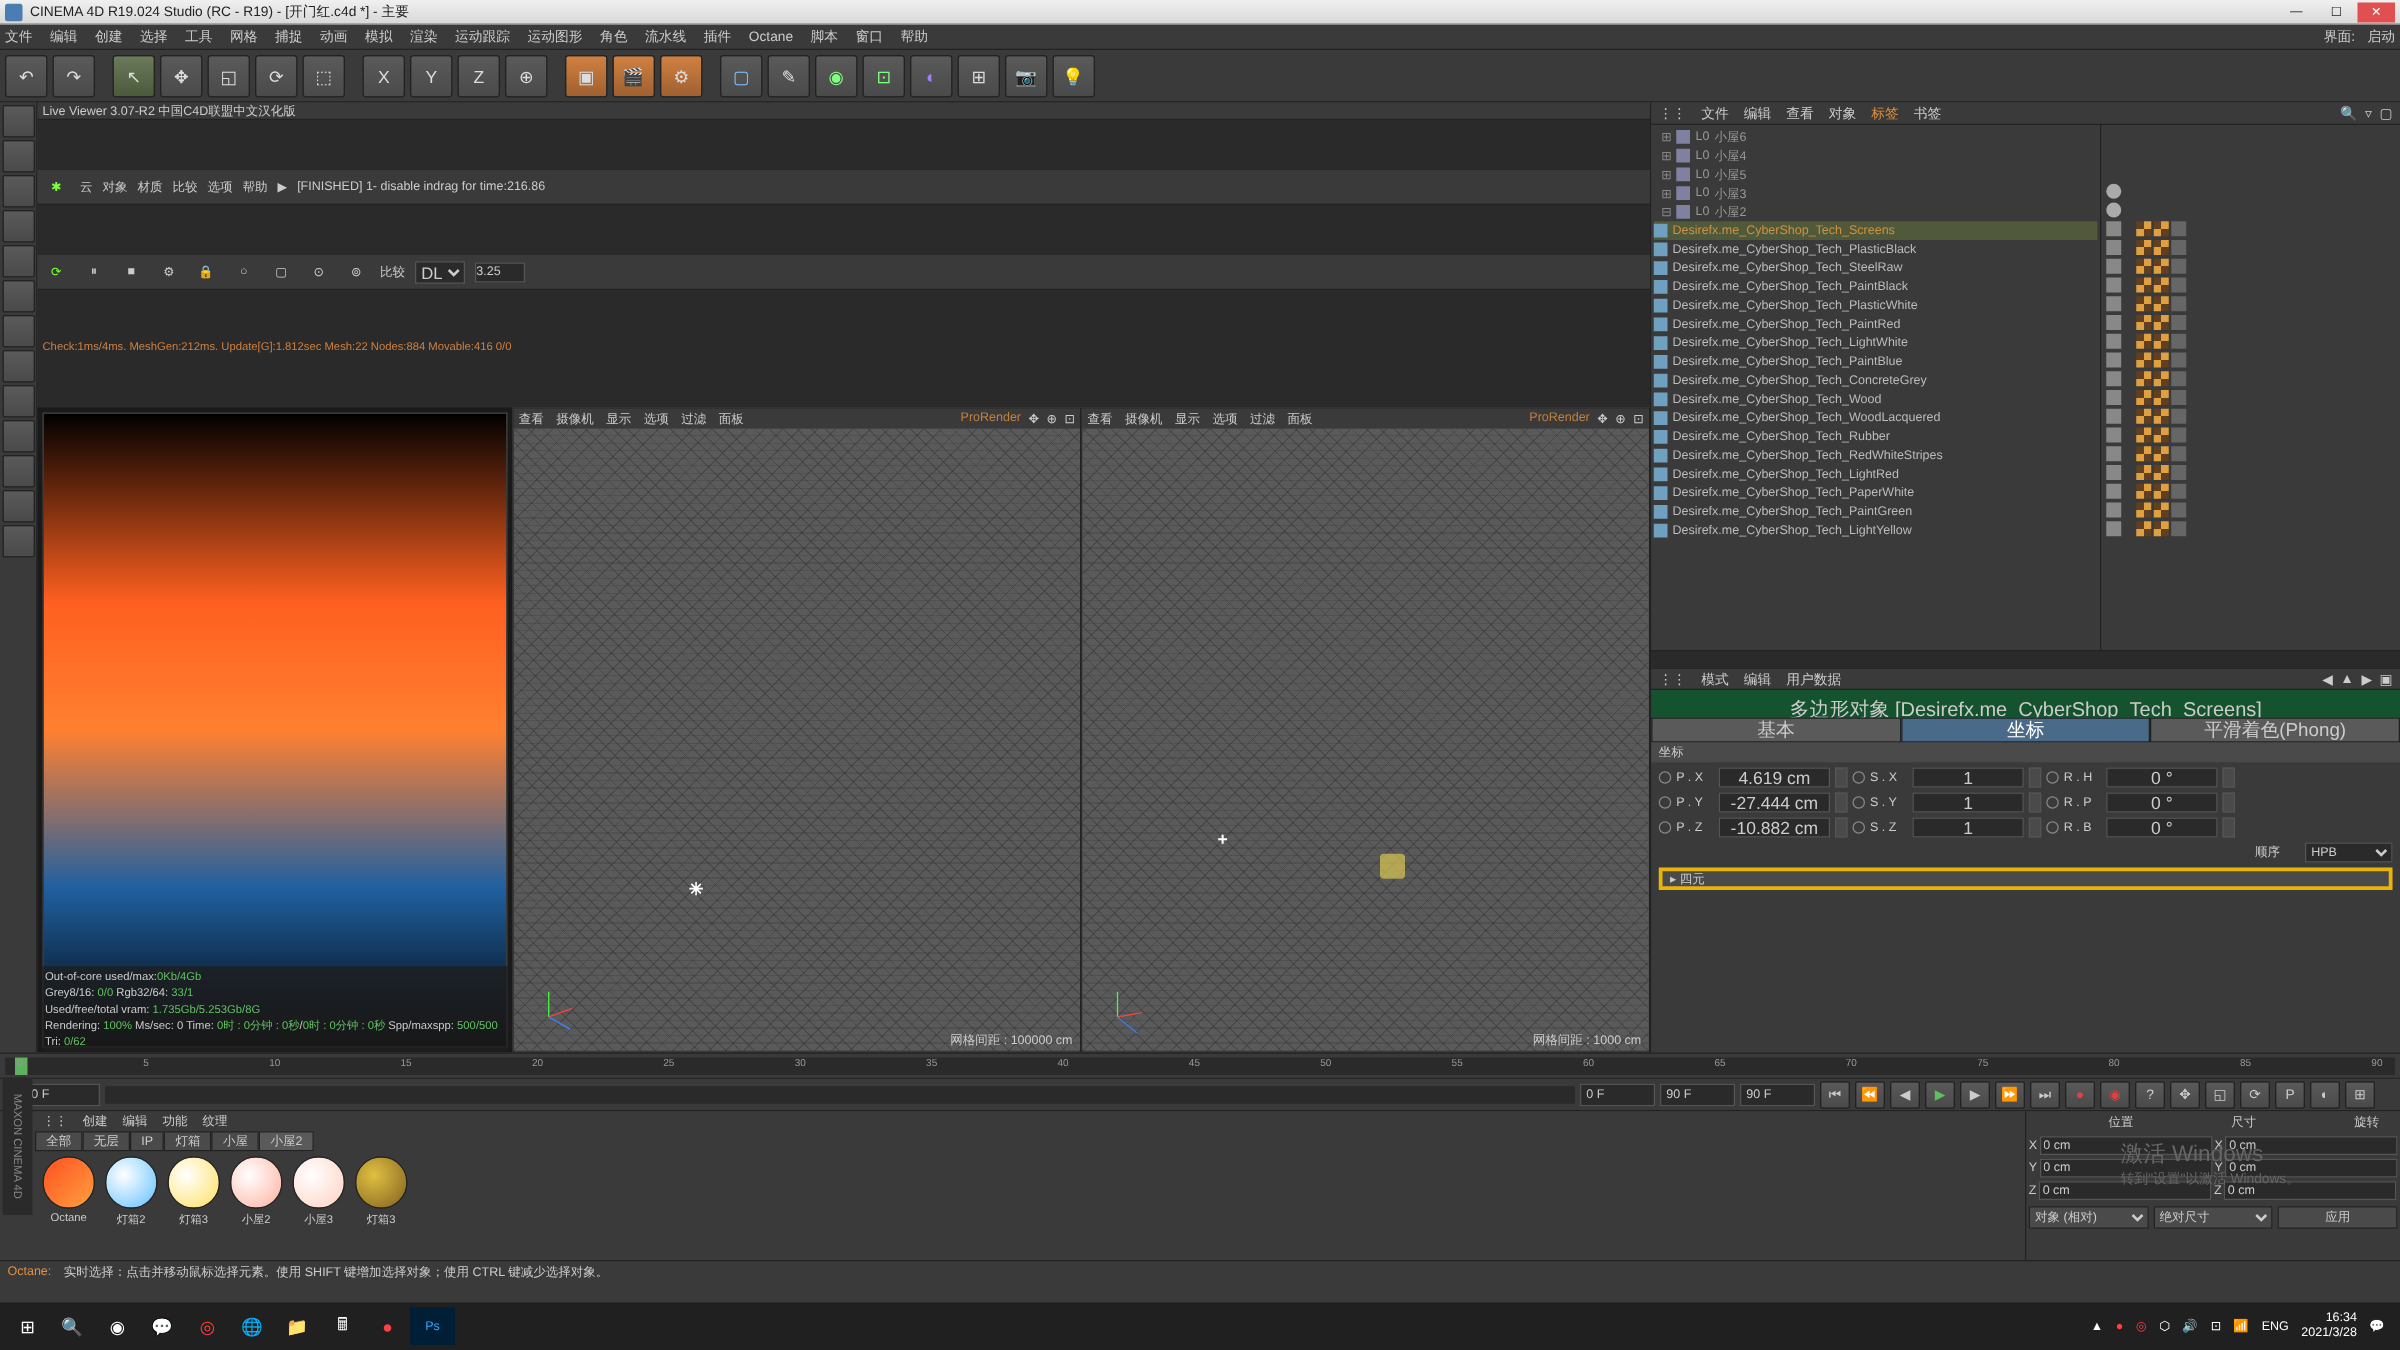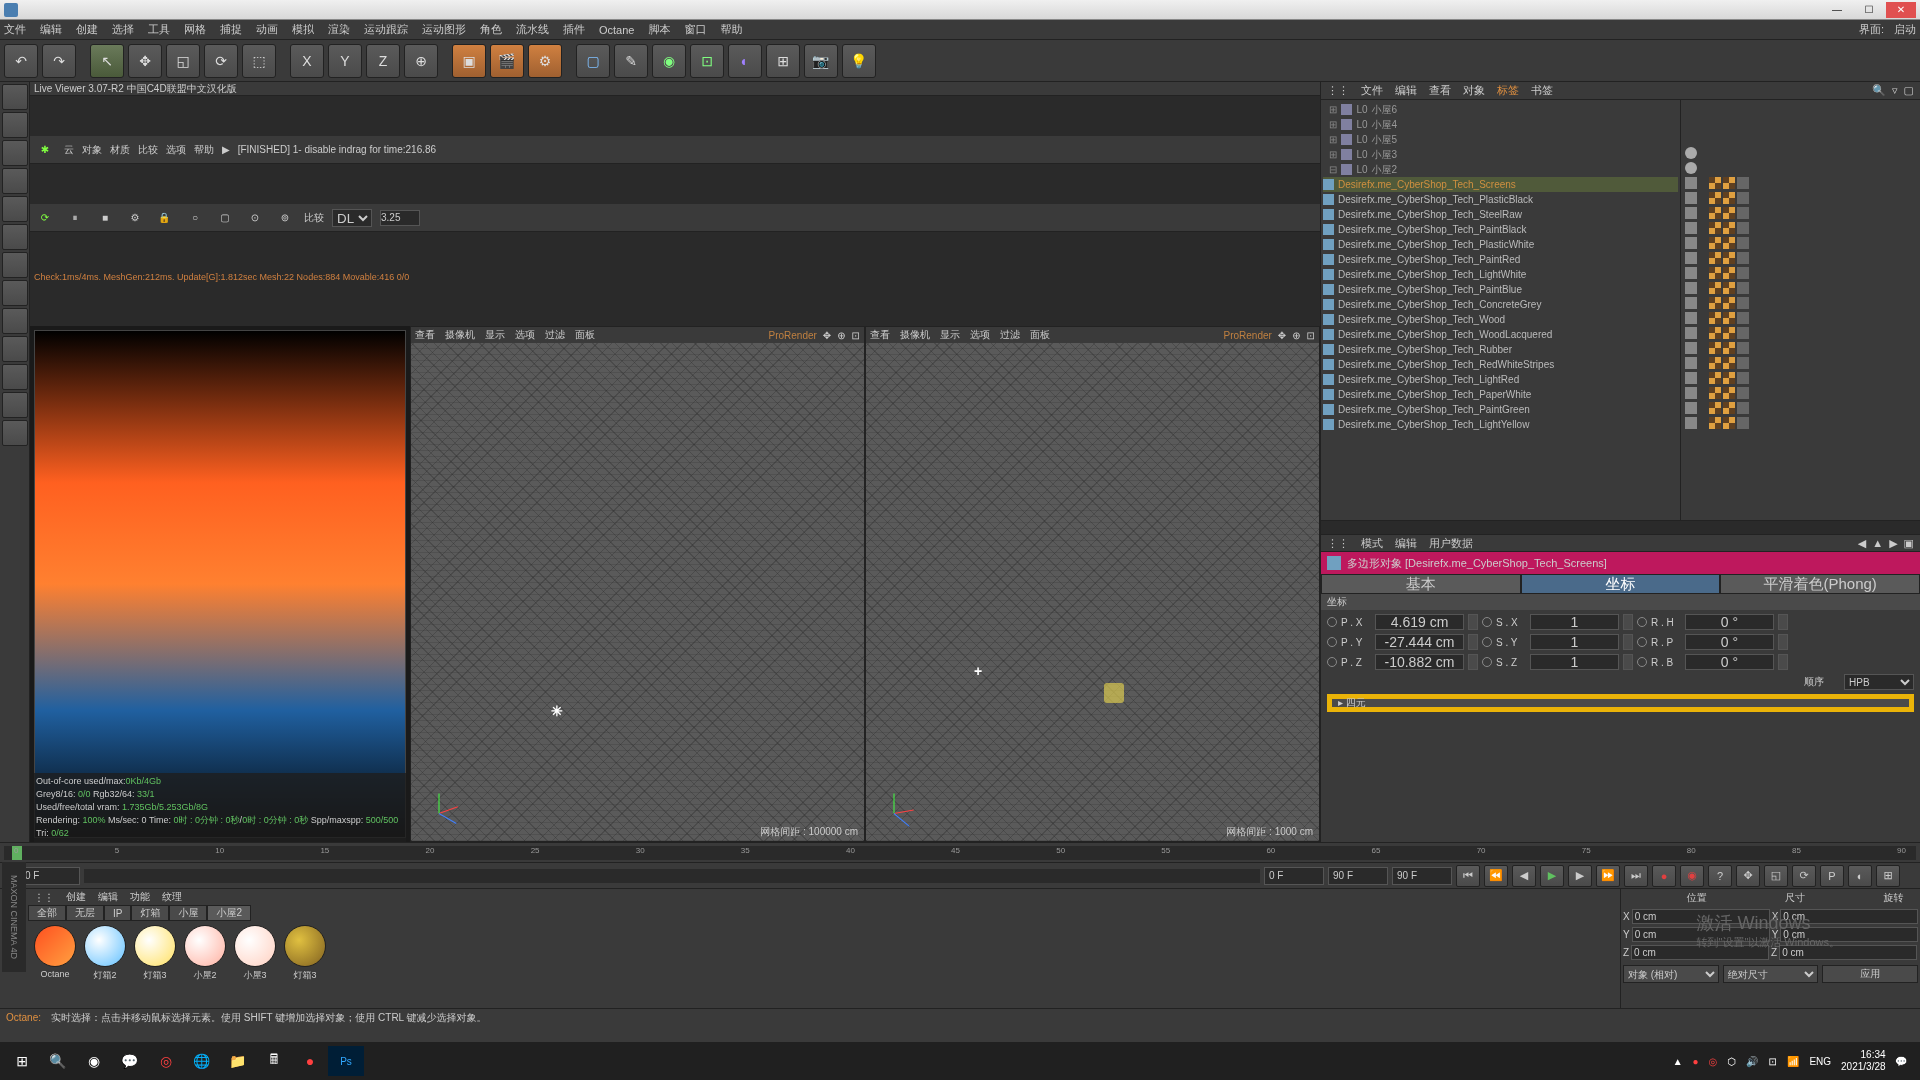--- a/index.html
+++ b/index.html
@@ -54,32 +54,32 @@
 .om-row .hier-icon { width: 11px; height: 11px; background: #70a0c0; }
 .om-row .lo-icon { width: 11px; height: 11px; background: #8080a0; }
 .om-tags { width: 240px; background: #3a3a3a; border-left: 1px solid #222; }
 .om-tag-row { height: 15px; display: flex; align-items: center; gap: 2px; padding: 0 4px; }
 .tag { width: 12px; height: 12px; }
 .tag.pattern { background: repeating-conic-gradient(#e0a040 0 25%, #604020 25% 50%); }
 .tag.circ { border-radius: 50%; background: #aaa; }
 .om-scroll { height: 14px; background: #2a2a2a; border-top: 1px solid #222; }
 .attr-header { height: 18px; background: #3a3a3a; display: flex; align-items: center; gap: 12px; padding: 0 6px; font-size: 11px; color: #ccc; border-top: 1px solid #222; border-bottom: 1px solid #222; }
 .attr-header .nav { margin-left: auto; display: flex; gap: 6px; }
-.attr-obj { height: 22px; background: #be185d; display: flex; align-items: center; padding: 0 6px; gap: 6px; font-size: 11px; color: #ccc; }
+.attr-obj { height: 22px; background: #14532d; display: flex; align-items: center; padding: 0 6px; gap: 6px; font-size: 16px; color: #ccc; flex-direction: column; }
 .attr-tabs { height: 20px; display: flex; }
 .attr-tab { flex: 1; background: #5a5a5a; border: 1px solid #222; display: flex; align-items: center; justify-content: center; font-size: 15px; color: #ccc; }
 .attr-tab.sel { background: #4a6a8a; color: #fff; }
 .attr-section { height: 16px; background: #4a4a4a; padding: 0 6px; font-size: 10px; color: #ccc; display: flex; align-items: center; }
 .attr-body { flex: 1; background: #3a3a3a; padding: 2px 6px; }
 .coord-row { display: flex; align-items: center; height: 20px; gap: 4px; font-size: 10px; }
 .coord-row .dot { width: 10px; height: 10px; border: 1px solid #888; border-radius: 50%; }
 .coord-row .lbl { width: 30px; color: #ccc; }
 .coord-row input { width: 89px; height: 16px; background: #2a2a2a; border: 1px solid #555; color: #ccc; font-size: 14px; padding: 0 2px; text-align: center; }
 .coord-row .spin { width: 10px; height: 16px; background: #4a4a4a; border: 1px solid #555; }
-.attr-collapse { height: 18px; background: #4a4a4a; border: 5px solid #eab308; margin: 2px 0; padding: 0 6px; font-size: 10px; color: #ccc; display: flex; align-items: center; }
+.attr-collapse { height: 18px; background: #4a4a4a; border: 3px solid #eab308; margin: 2px 0; padding: 0 6px; font-size: 10px; color: #ccc; display: flex; align-items: center; }
 .timeline { height: 20px; background: #3a3a3a; display: flex; align-items: center; border-top: 1px solid #222; position: relative; }
 .tl-track { flex: 1; height: 14px; background: #2a2a2a; position: relative; margin: 0 4px; }
 .tl-head { position: absolute; left: 8px; top: 0; width: 10px; height: 14px; background: #60b060; }
 .tl-ticks { position: absolute; inset: 0; display: flex; justify-content: space-between; padding: 0 10px; }
 .tl-ticks span { font-size: 8px; color: #999; }
 .tl-controls { height: 26px; background: #3a3a3a; display: flex; align-items: center; gap: 4px; padding: 0 20px; border-top: 1px solid #222; }
 .tl-controls input { width: 60px; height: 18px; background: #2a2a2a; border: 1px solid #555; color: #ccc; font-size: 10px; padding: 0 4px; }
 .tl-controls .tlslider { flex: 1; height: 14px; background: #2a2a2a; }
 .tl-btn { width: 24px; height: 22px; background: linear-gradient(#5a5a5a,#4a4a4a); border: 1px solid #222; border-radius: 2px; display: flex; align-items: center; justify-content: center; color: #ccc; font-size: 11px; }
 .tl-btn.rec { color: #e04040; }
@@ -111,20 +111,21 @@
 .taskbar .tray { margin-left: auto; display: flex; align-items: center; gap: 10px; padding: 0 8px; font-size: 10px; color: #fff; }
 .taskbar .clock { text-align: right; line-height: 12px; }
 .axis-widget { position: absolute; bottom: 8px; left: 8px; width: 40px; height: 40px; }
 .axis-widget .ax { position: absolute; width: 20px; height: 1px; left: 20px; top: 20px; transform-origin: left center; }
 </style>
 </head>
 <body>
 
 <div class="titlebar">
   <div class="titlebar-icon"></div>
+  <div class="titlebar-title">CINEMA 4D R19.024 Studio (RC - R19) - [开门红.c4d *] - 主要</div>
   <div class="win-btns">
     <div class="win-btn">—</div>
     <div class="win-btn">☐</div>
     <div class="win-btn close">✕</div>
   </div>
 </div>
 
 <div class="menubar">
   <span>文件</span>
   <span>编辑</span>

